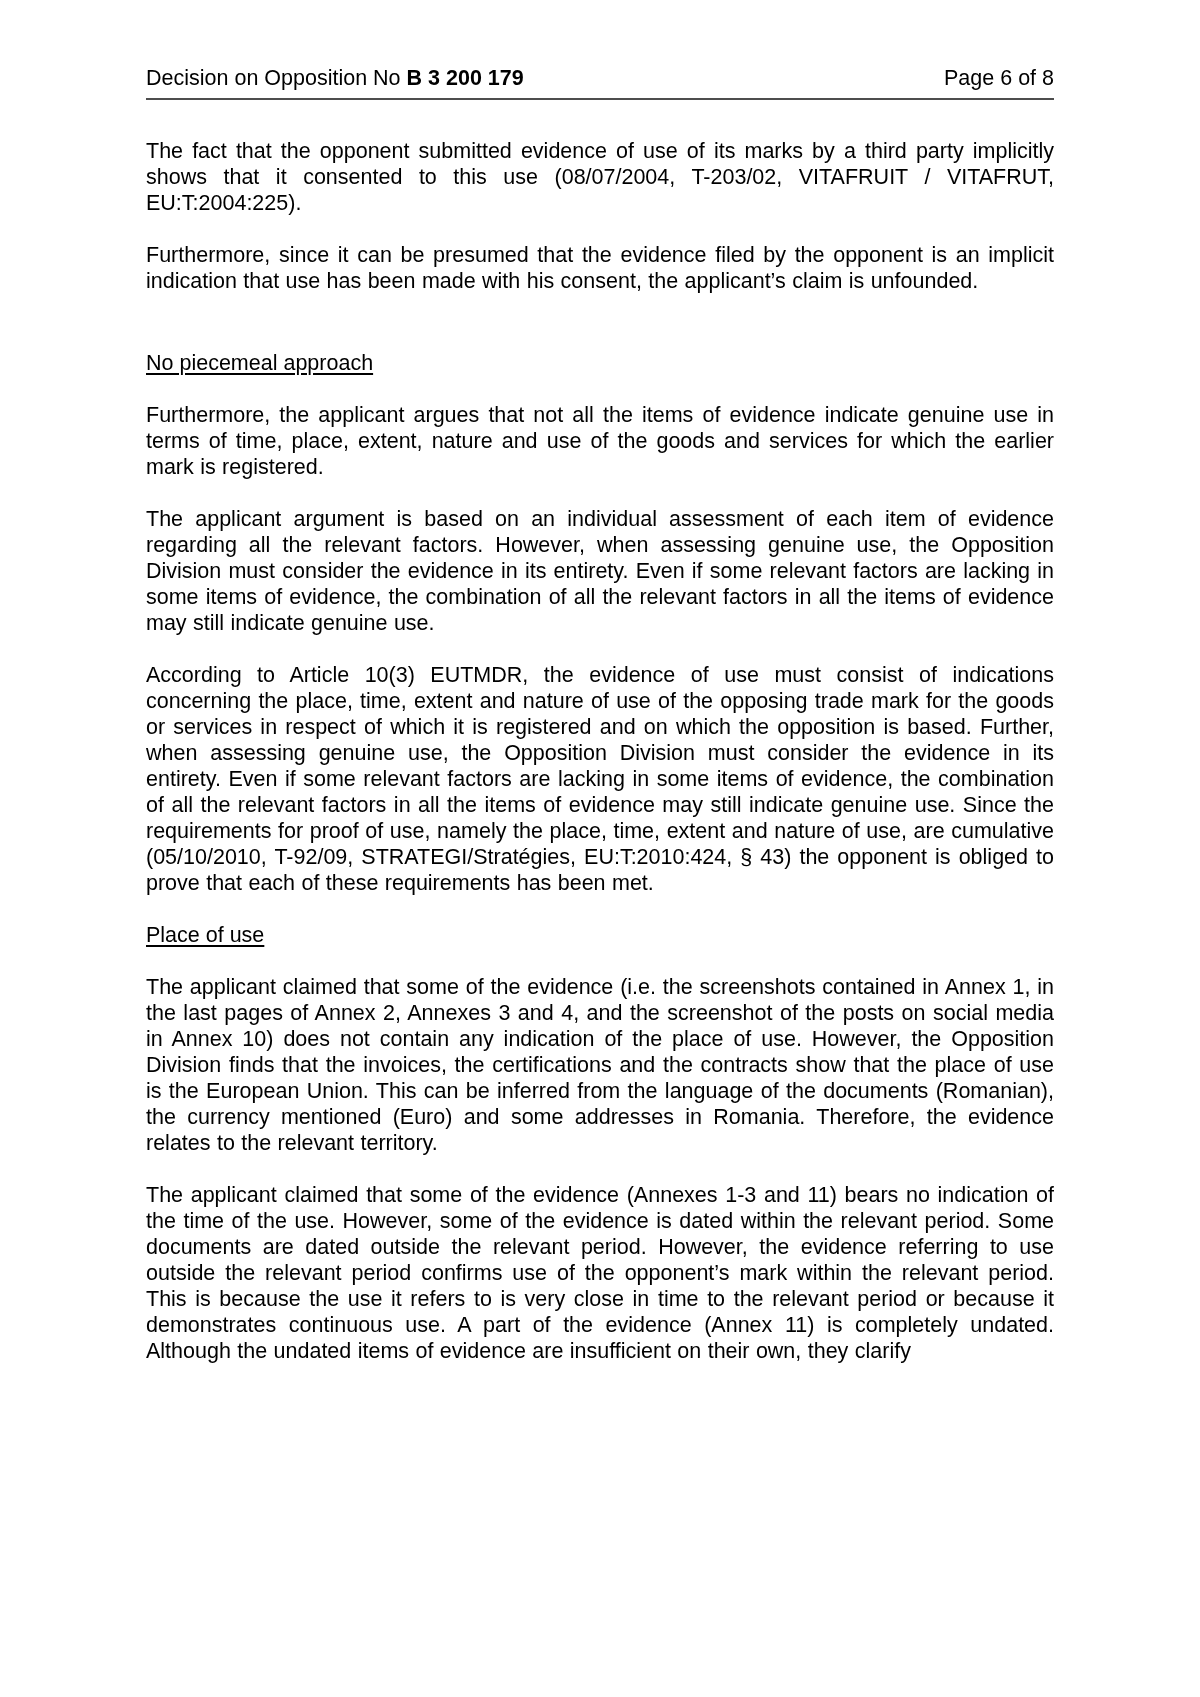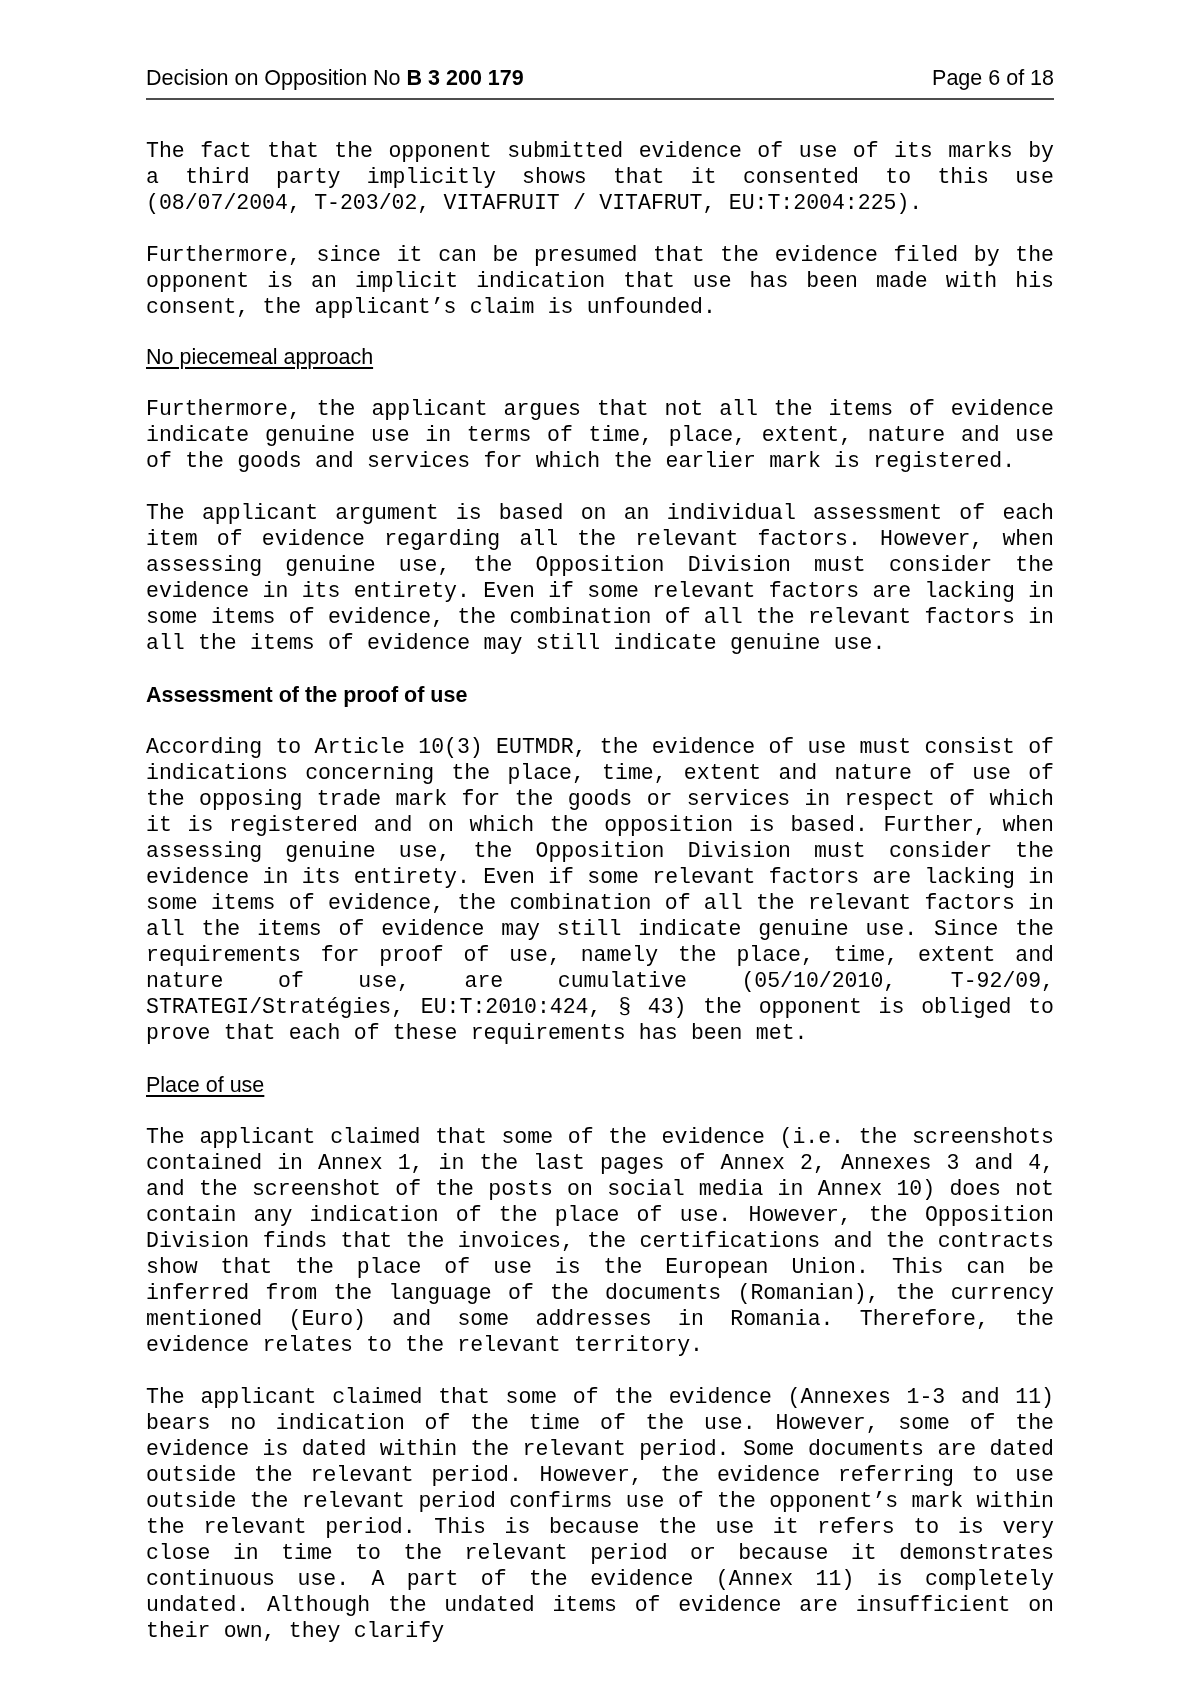--- a/index.html
+++ b/index.html
@@ -32,66 +32,64 @@
   }
   .case-number {
     font-weight: bold;
     margin-left: 6px;
   }
   .doc-body .para {
     margin: 26px 0 0 0;
     line-height: 26px;
     text-align: justify;
     word-spacing: 0.02em;
-    font-family: Liberation Mono, monospace;
   }
   .doc-body .para.first {
     margin-top: 38px;
   }
   .sec-heading {
     margin: 26px 0 0 0;
     line-height: 26px;
     text-decoration: underline;
     text-underline-offset: 3px;
   }
   .sec-heading.extra-space {
-    margin-top: 24px;
+    margin-top: 56px;
   }
   .sec-heading-bold {
     margin: 26px 0 0 0;
     line-height: 26px;
     font-weight: bold;
   }
 </style>
 </head>
 <body>
 
 <div class="page">
 
   <div class="doc-header">
     <div class="title-group">
       <span>Decision on Opposition No</span><span class="case-number">B 3 200 179</span>
     </div>
-    <div>Page 6 of 18</div>
+    <div>Page 6 of 8</div>
   </div>
 
   <div class="doc-body">
 
     <p class="para first">The fact that the opponent submitted evidence of use of its marks by a third party implicitly shows that it consented to this use (08/07/2004, T-203/02, VITAFRUIT / VITAFRUT, EU:T:2004:225).</p>
 
     <p class="para">Furthermore, since it can be presumed that the evidence filed by the opponent is an implicit indication that use has been made with his consent, the applicant’s claim is unfounded.</p>
 
 
     <p class="sec-heading extra-space">No piecemeal approach</p>
 
     <p class="para">Furthermore, the applicant argues that not all the items of evidence indicate genuine use in terms of time, place, extent, nature and use of the goods and services for which the earlier mark is registered.</p>
 
     <p class="para">The applicant argument is based on an individual assessment of each item of evidence regarding all the relevant factors. However, when assessing genuine use, the Opposition Division must consider the evidence in its entirety. Even if some relevant factors are lacking in some items of evidence, the combination of all the relevant factors in all the items of evidence may still indicate genuine use.</p>
 
-    <p class="sec-heading-bold">Assessment of the proof of use</p>
 
     <p class="para">According to Article 10(3) EUTMDR, the evidence of use must consist of indications concerning the place, time, extent and nature of use of the opposing trade mark for the goods or services in respect of which it is registered and on which the opposition is based. Further, when assessing genuine use, the Opposition Division must consider the evidence in its entirety. Even if some relevant factors are lacking in some items of evidence, the combination of all the relevant factors in all the items of evidence may still indicate genuine use. Since the requirements for proof of use, namely the place, time, extent and nature of use, are cumulative (05/10/2010, T-92/09, STRATEGI/Stratégies, EU:T:2010:424, § 43) the opponent is obliged to prove that each of these requirements has been met.</p>
 
     <p class="sec-heading">Place of use</p>
 
     <p class="para">The applicant claimed that some of the evidence (i.e. the screenshots contained in Annex 1, in the last pages of Annex 2, Annexes 3 and 4, and the screenshot of the posts on social media in Annex 10) does not contain any indication of the place of use. However, the Opposition Division finds that the invoices, the certifications and the contracts show that the place of use is the European Union. This can be inferred from the language of the documents (Romanian), the currency mentioned (Euro) and some addresses in Romania. Therefore, the evidence relates to the relevant territory.</p>
 
 
     <p class="para">The applicant claimed that some of the evidence (Annexes 1-3 and 11) bears no indication of the time of the use. However, some of the evidence is dated within the relevant period. Some documents are dated outside the relevant period. However, the evidence referring to use outside the relevant period confirms use of the opponent’s mark within the relevant period. This is because the use it refers to is very close in time to the relevant period or because it demonstrates continuous use. A part of the evidence (Annex 11) is completely undated. Although the undated items of evidence are insufficient on their own, they clarify</p>
 

